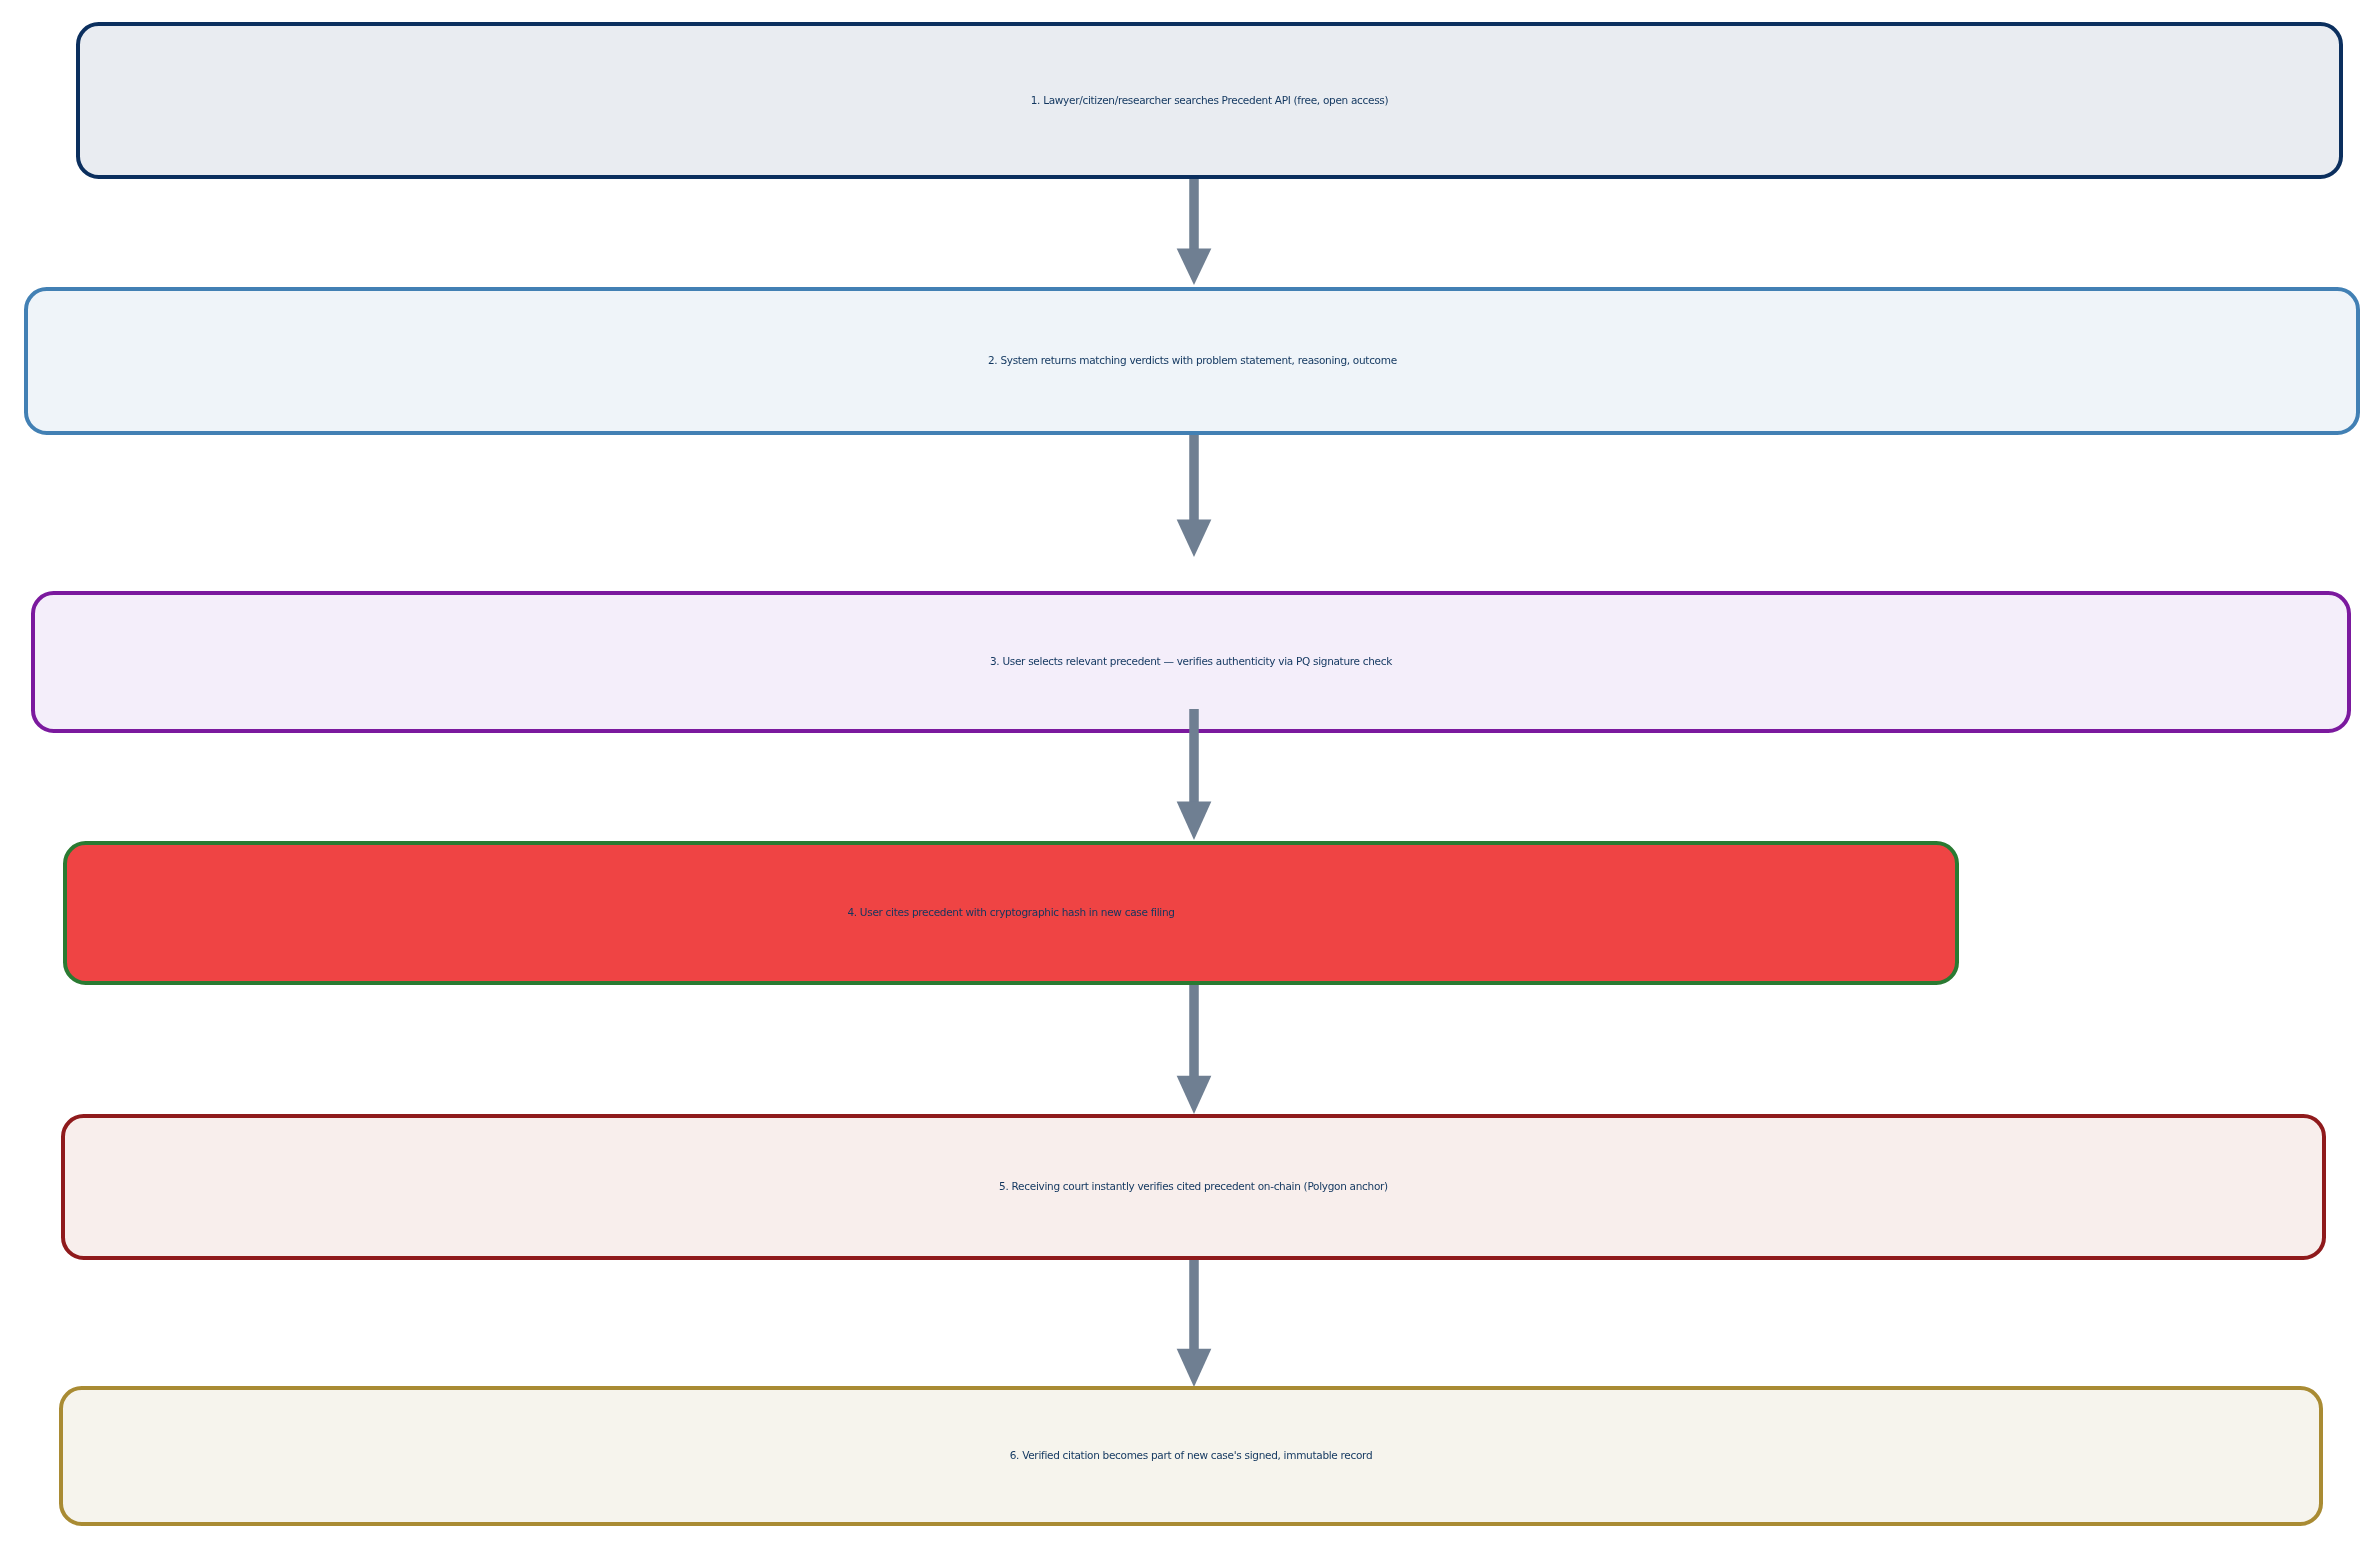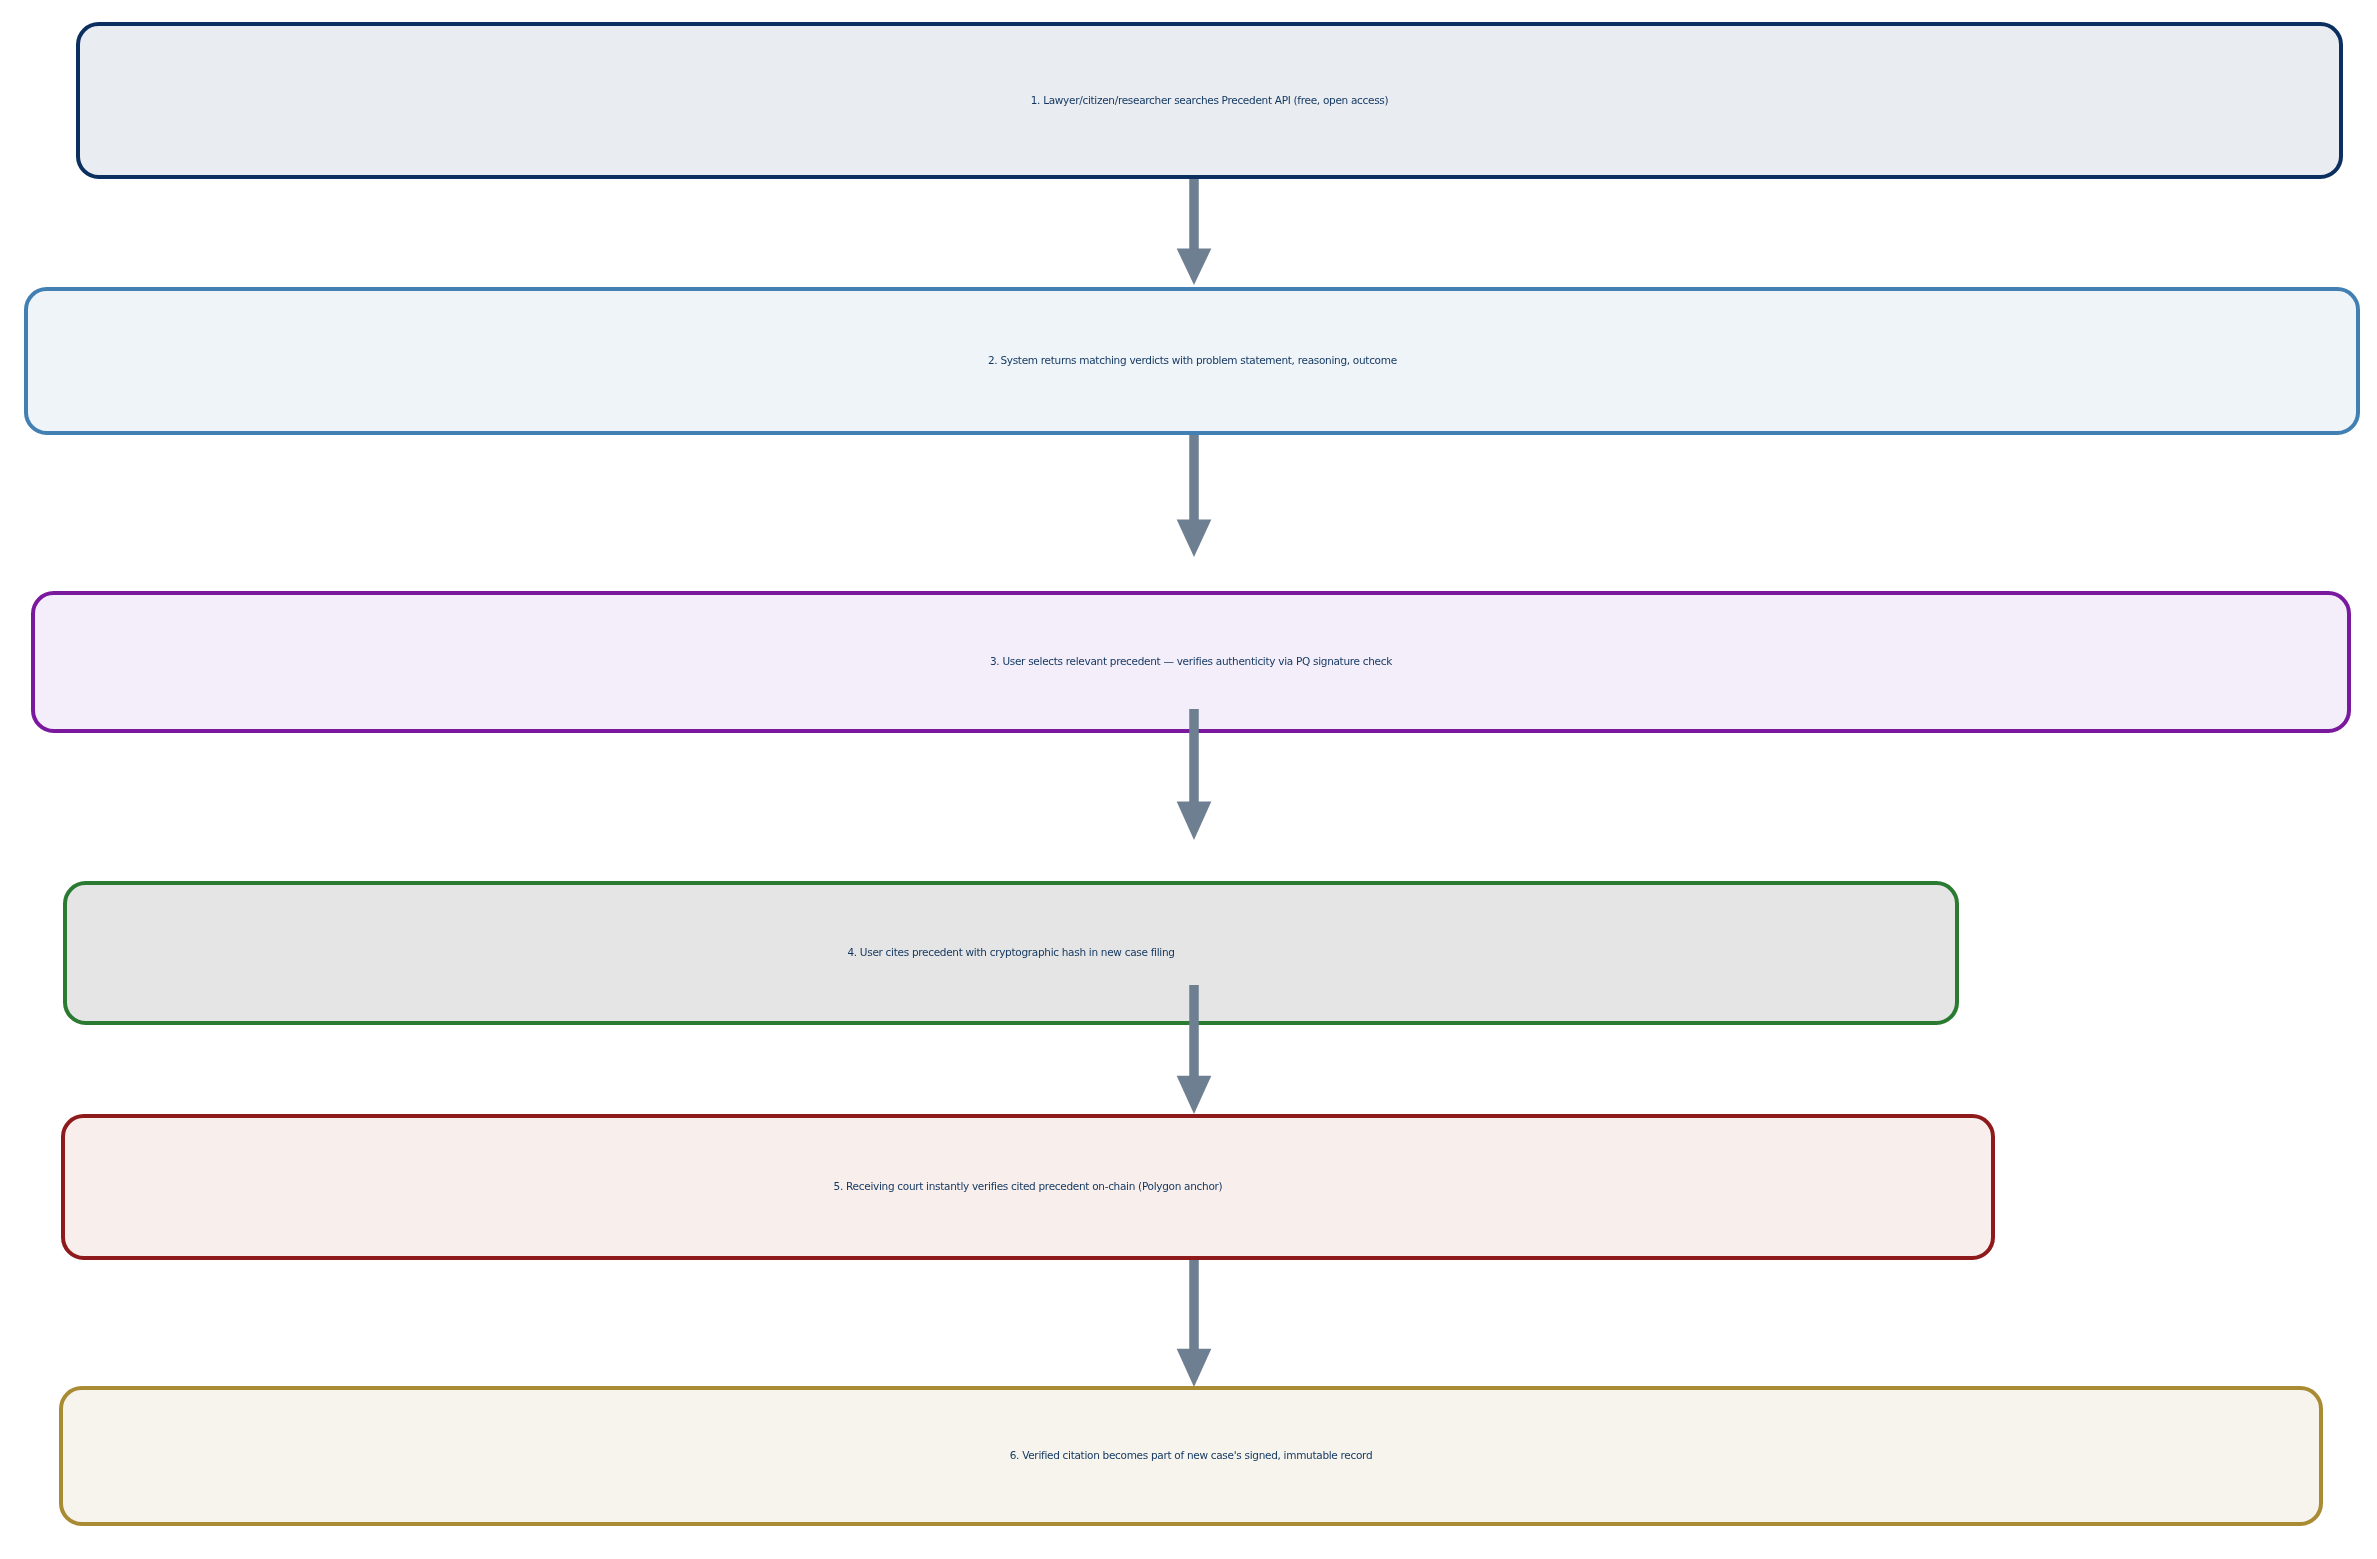--- a/index.html
+++ b/index.html
@@ -74,32 +74,32 @@
     <span class="label">3.  User selects relevant precedent — verifies authenticity via PQ signature check</span>
   </div>
 
   <div class="arrow" style="left:1168px; top:709px; height:131px;">
     <svg viewBox="0 0 60 150" preserveAspectRatio="none" aria-hidden="true">
       <line x1="30" y1="0" x2="30" y2="117" stroke="#6f7f92" stroke-width="11"></line>
       <polygon points="30,150 10,106 50,106" fill="#6f7f92"></polygon>
     </svg>
   </div>
 
-  <div class="node" id="node-3" style="left: 63px; top: 841px; width: 1896px; height: 144px; font-size: 10.5px; border-color: rgb(42, 122, 50); background: #e5e5e5; color: rgb(17, 54, 95); margin-top: 40px;">
+  <div class="node" id="node-3" style="left: 63px; top: 841px; width: 1896px; height: 144px; font-size: 10.5px; border-color: rgb(42, 122, 50); background: #ef4444; color: rgb(17, 54, 95);">
     <span class="label">4.  User cites precedent with cryptographic hash in new case filing</span>
   </div>
 
   <div class="arrow" style="left:1168px; top:985px; height:129px;">
     <svg viewBox="0 0 60 148" preserveAspectRatio="none" aria-hidden="true">
       <line x1="30" y1="0" x2="30" y2="115" stroke="#6f7f92" stroke-width="11"></line>
       <polygon points="30,148 10,104 50,104" fill="#6f7f92"></polygon>
     </svg>
   </div>
 
-  <div class="node" id="node-4" style="left: 61px; top: 1114px; width: 1934px; height: 146px; font-size: 10.5px; border-color: rgb(143, 26, 28); background: rgb(248, 238, 236); color: rgb(17, 54, 95);">
+  <div class="node" id="node-4" style="left: 61px; top: 1114px; width: 2265px; height: 146px; font-size: 10.5px; border-color: rgb(143, 26, 28); background: rgb(248, 238, 236); color: rgb(17, 54, 95);">
     <span class="label">5.  Receiving court instantly verifies cited precedent on-chain (Polygon anchor)</span>
   </div>
 
   <div class="arrow" style="left:1168px; top:1260px; height:127px;">
     <svg viewBox="0 0 60 146" preserveAspectRatio="none" aria-hidden="true">
       <line x1="30" y1="0" x2="30" y2="113" stroke="#6f7f92" stroke-width="11"></line>
       <polygon points="30,146 10,102 50,102" fill="#6f7f92"></polygon>
     </svg>
   </div>
 

